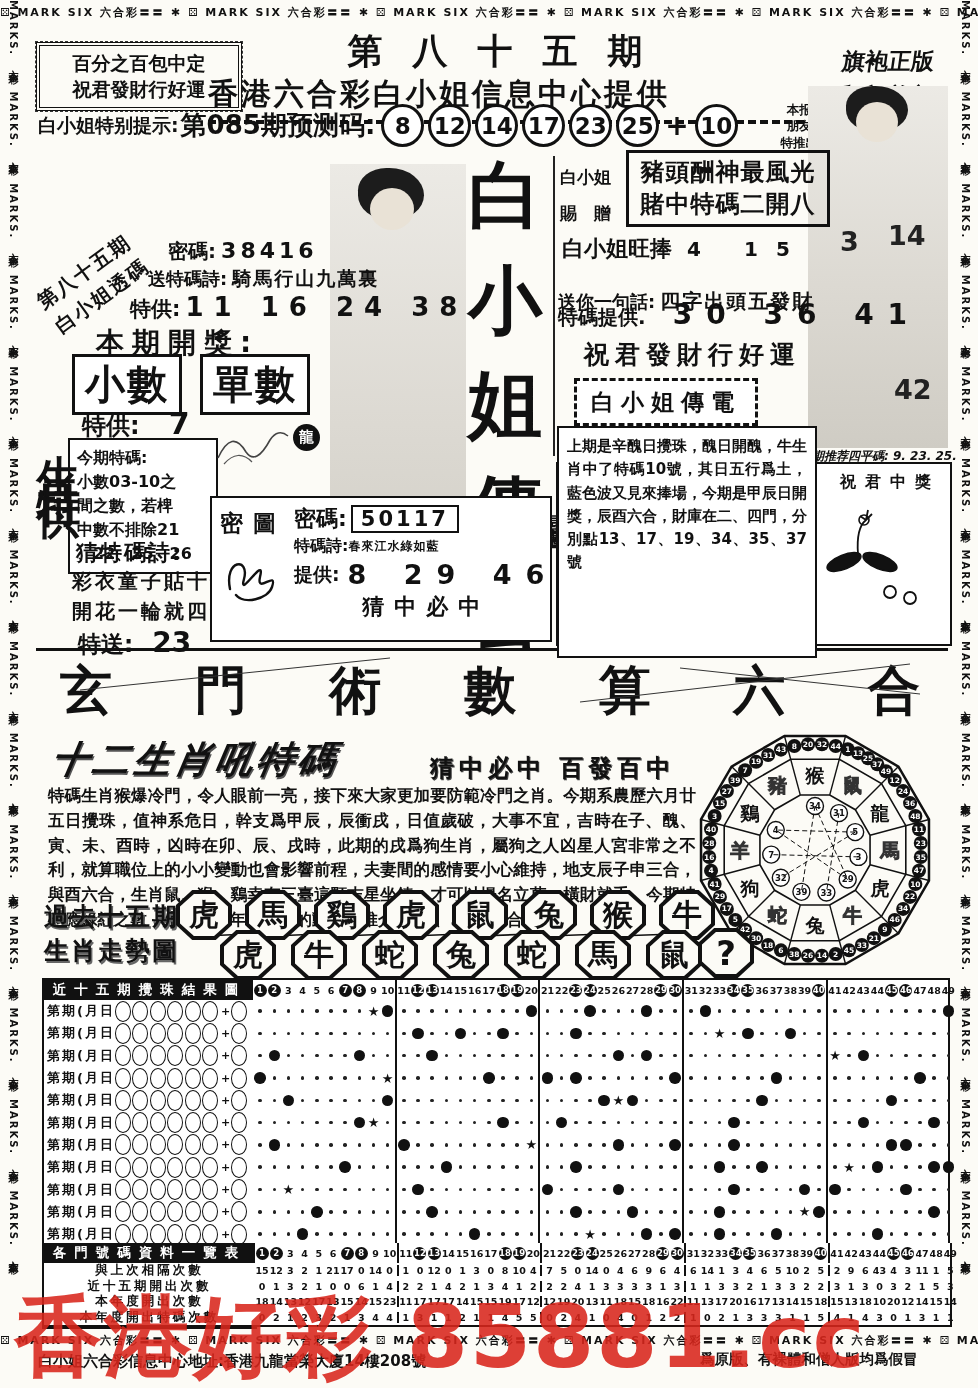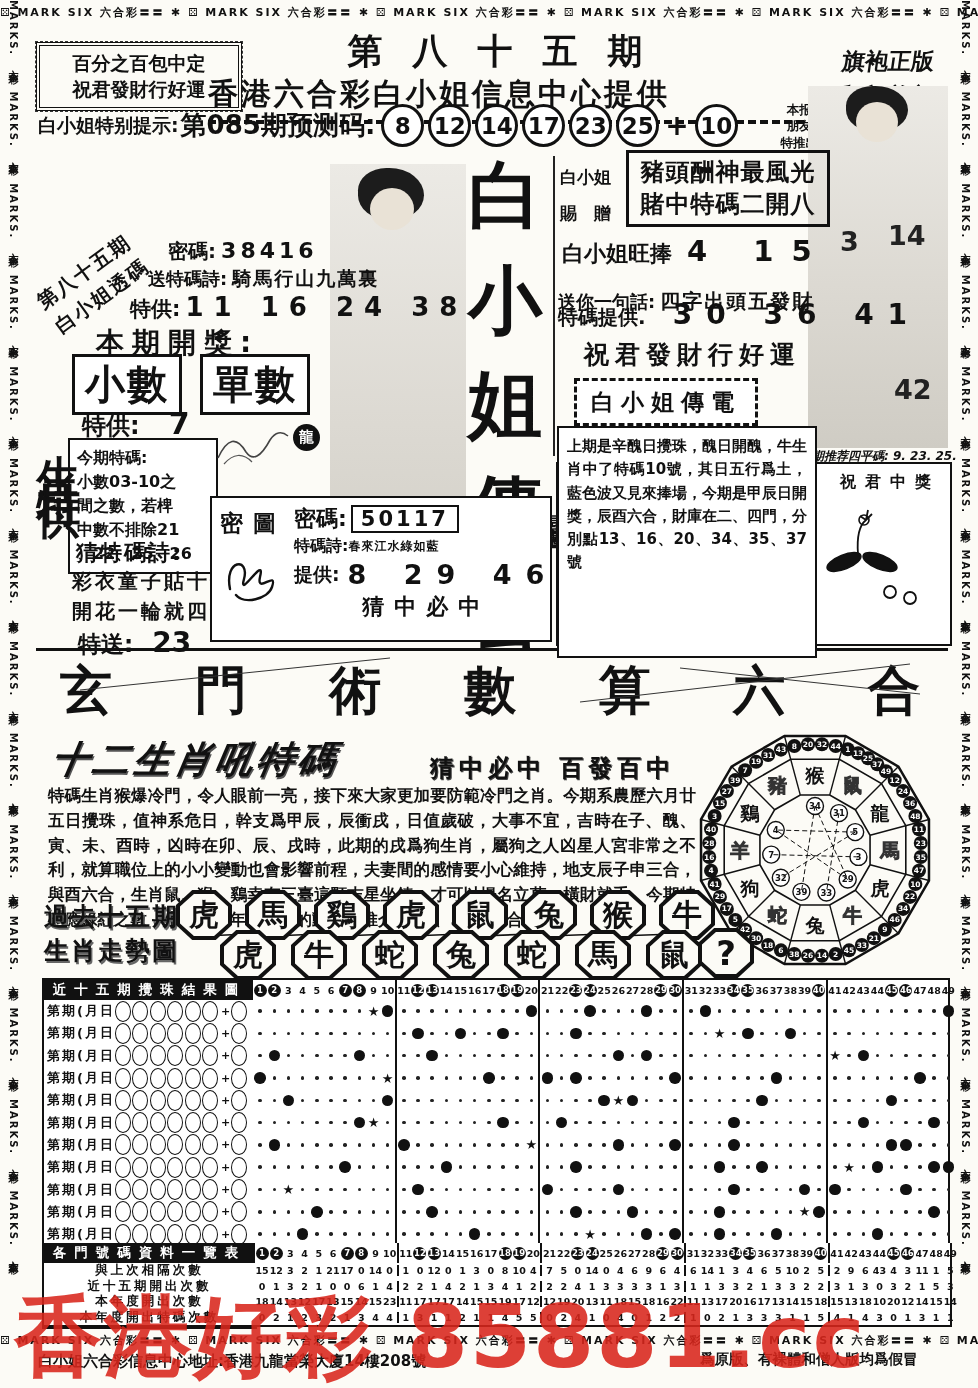--- a/index.html
+++ b/index.html
@@ -251,33 +251,33 @@
   <div class="abs gift">
     <div>白小姐</div>
     <div>賜　贈</div>
   </div>
   <div class="abs slogan-box">
     <div>豬頭酬神最風光</div>
     <div>賭中特碼二開八</div>
   </div>
   <div class="abs r-line" style="left:562px;top:234px;">
     <span style="font-size:22px;font-weight:bold;">白小姐旺捧</span>
-    <span style="font-size:29px;font-weight:bold;letter-spacing:18px;margin-left:10px;text-align:center;">4 15</span>
+    <span style="font-size:20px;font-weight:bold;letter-spacing:18px;margin-left:10px;text-align:center;">4 15</span>
   </div>
   <div class="abs r-line" style="left:558px;top:268px;margin-top:20px;">
     <span style="font-size:18px;font-weight:bold;">送你一句話:</span>
     <span style="font-size:20px;font-weight:900;letter-spacing:2px;font-family:'DejaVu Serif',serif;">四字出頭五發財</span>
   </div>
   <div class="abs r-line" style="left:558px;top:298px;">
     <span style="font-size:20px;font-weight:bold;">特碼提供.</span>
     <span style="font-size:28px;font-weight:bold;letter-spacing:14px;margin-left:22px;">30 36 41</span>
   </div>
   <div class="abs" style="left:584px;top:338px;font-size:25px;font-weight:900;letter-spacing:6px;font-family:'DejaVu Serif',serif;">祝君發財行好運</div>
   <div class="abs dash-box">白小姐傳電</div>
-  <div class="abs para-box" style="z-index:3;">上期是辛醜日攪珠，醜日開醜，牛生肖中了特碼10號，其日五行爲土，藍色波又見來捧場，今期是甲辰日開獎，辰酉六合，財庫在二、四門，分別點13、16、20、34、35、37號</div>
+  <div class="abs para-box" style="z-index:3;">上期是辛醜日攪珠，醜日開醜，牛生肖中了特碼10號，其日五行爲土，藍色波又見來捧場，今期是甲辰日開獎，辰酉六合，財庫在二、四門，分別點13、17、19、34、35、37號</div>
 
   <div class="abs deer-box" style="z-index:2;">
     <div class="blessing">祝君中獎</div>
     <svg width="388" height="174">
       <polyline points="18,60 60,52 40,58 86,52 58,64 96,62" fill="none" stroke="#333" stroke-width="1.6"></polyline>
       <ellipse cx="196" cy="96" rx="44" ry="14" fill="none" stroke="#222" stroke-width="2"></ellipse>
       <ellipse cx="190" cy="118" rx="40" ry="13" fill="none" stroke="#222" stroke-width="2"></ellipse>
       <ellipse cx="202" cy="140" rx="36" ry="13" fill="none" stroke="#222" stroke-width="2"></ellipse>
       <circle cx="186" cy="96" r="4" fill="#111"></circle>
         <circle cx="200" cy="95" r="4" fill="#111"></circle>

